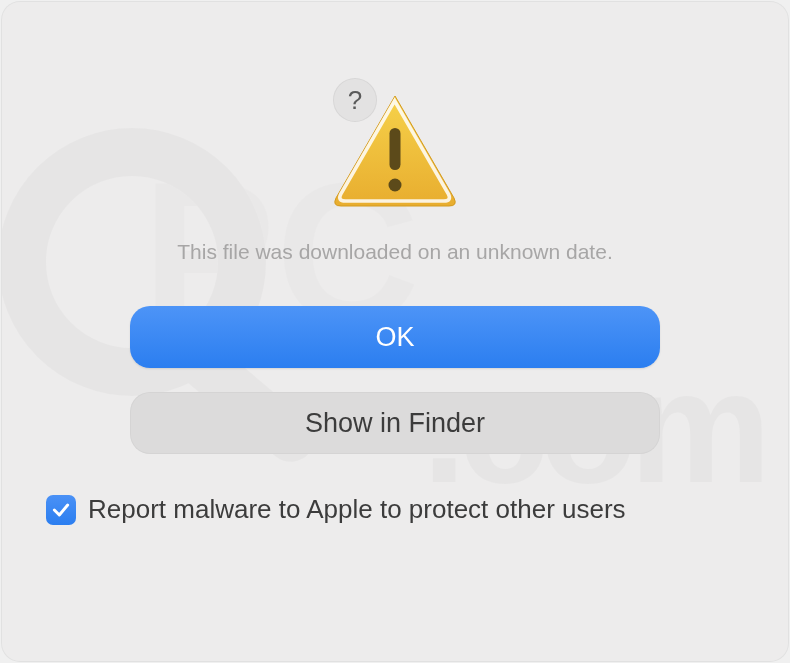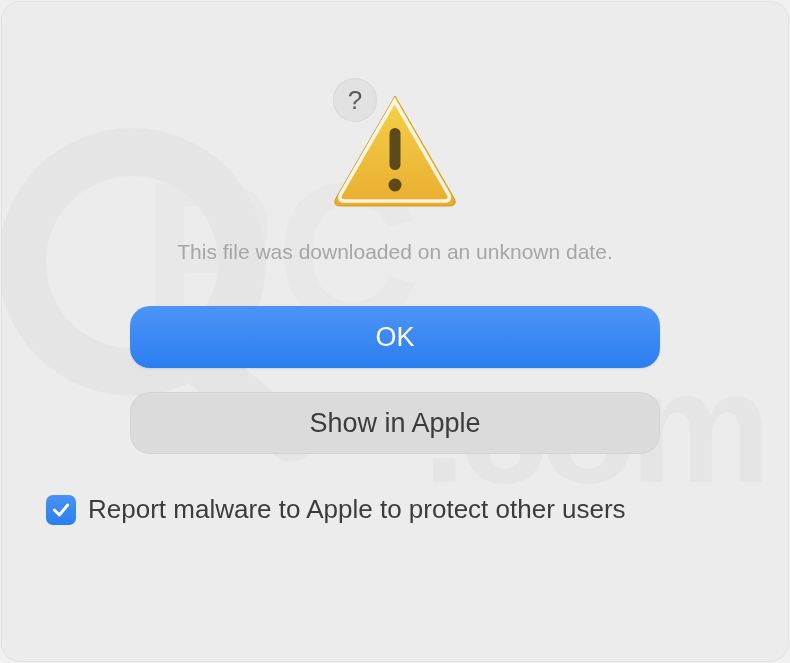--- a/index.html
+++ b/index.html
@@ -163,21 +163,21 @@
       <rect x="59.5" y="38" width="11" height="42" rx="5.5" fill="#5c4a1a"></rect>
       <circle cx="65" cy="95" r="6.5" fill="#5c4a1a"></circle>
     </svg>
   </div>
 
 
   <div class="subtitle">This file was downloaded on an unknown date.</div>
 
   <button class="btn btn-primary">OK</button>
 
-  <button class="btn btn-secondary">Show in Apple</button>
+  <button class="btn btn-secondary">Show in Finder</button>
 
   <div class="checkbox-row">
     <div class="checkbox">
       <svg viewBox="0 0 24 24">
         <path d="M 4 12 L 10 18 L 20 6" fill="none" stroke="#ffffff" stroke-width="3.5" stroke-linecap="round" stroke-linejoin="round"></path>
       </svg>
     </div>
     <span class="checkbox-label">Report malware to Apple to protect other users</span>
   </div>
 

